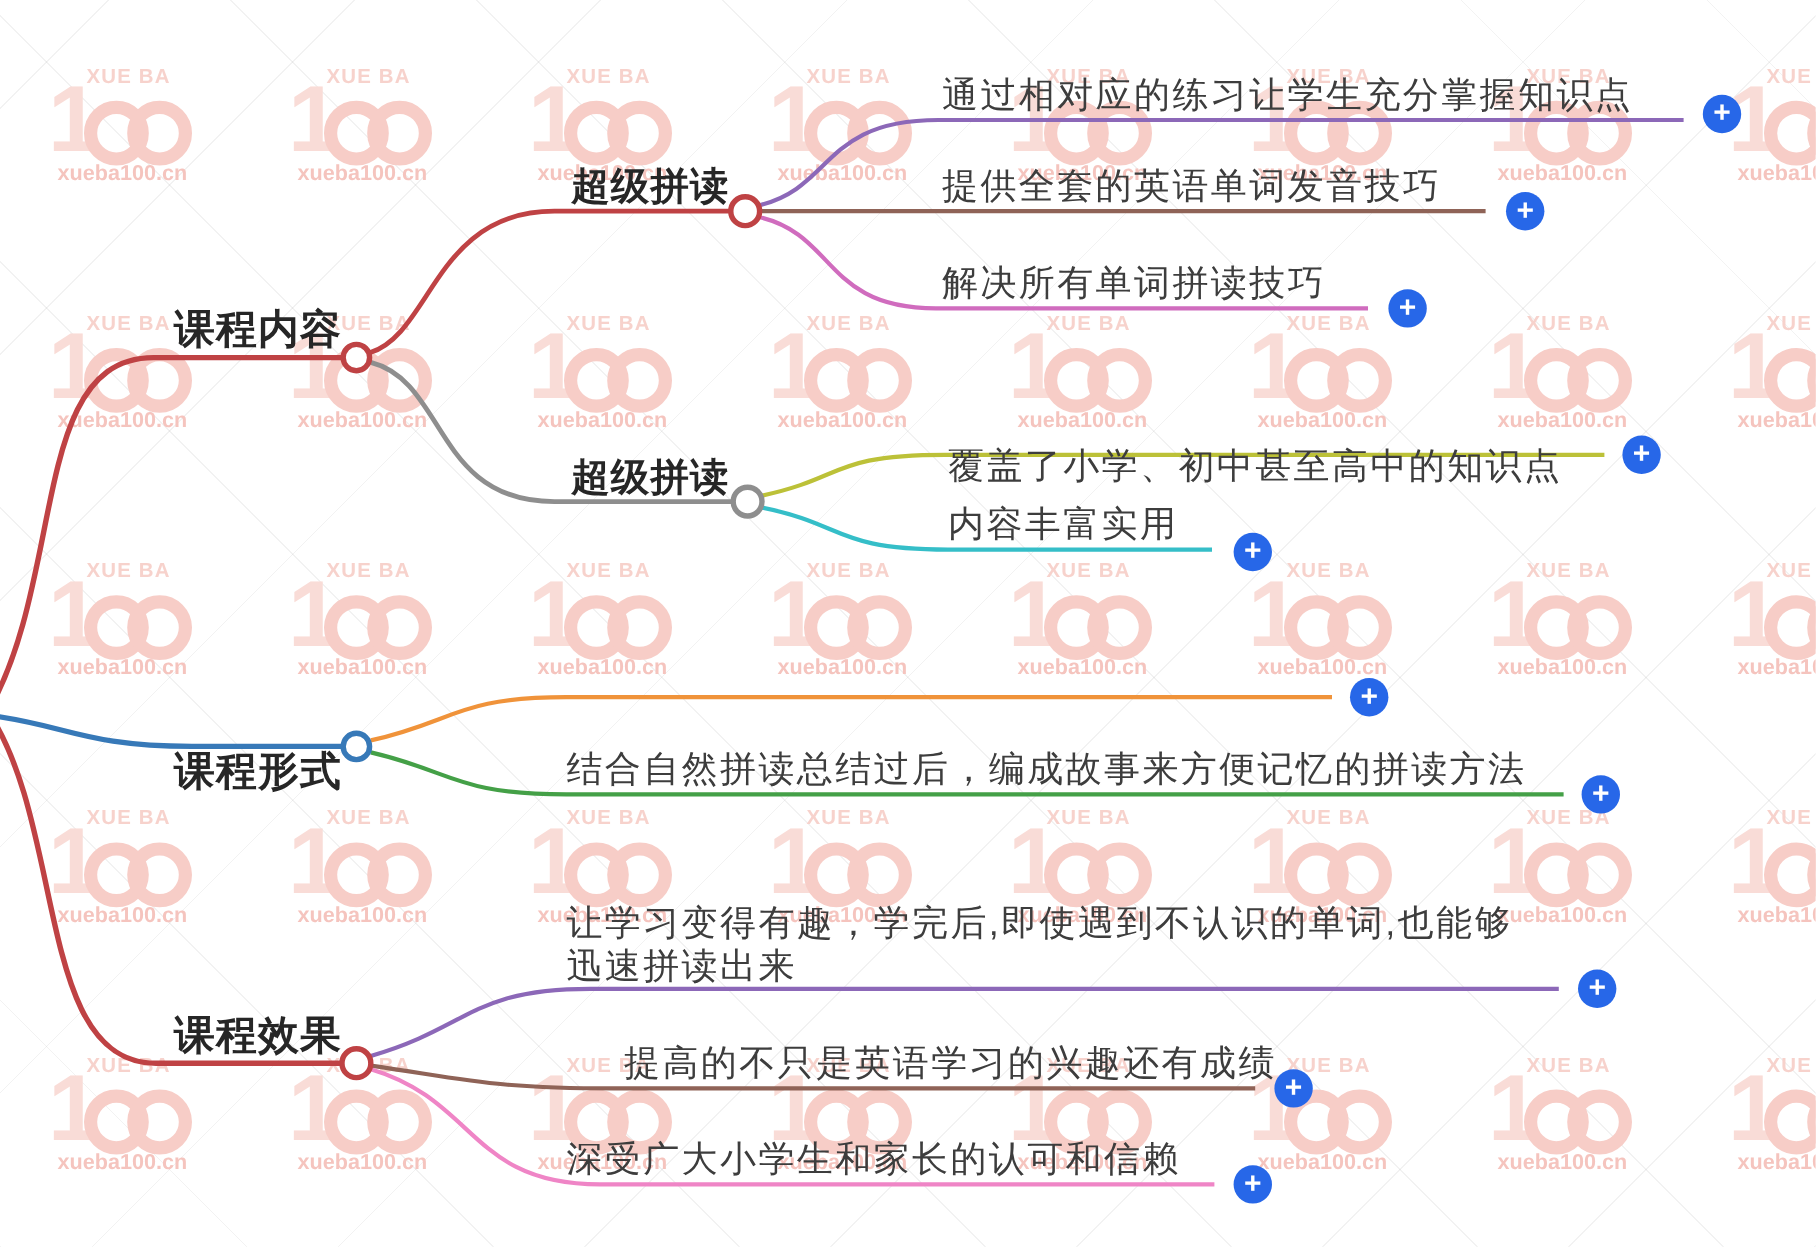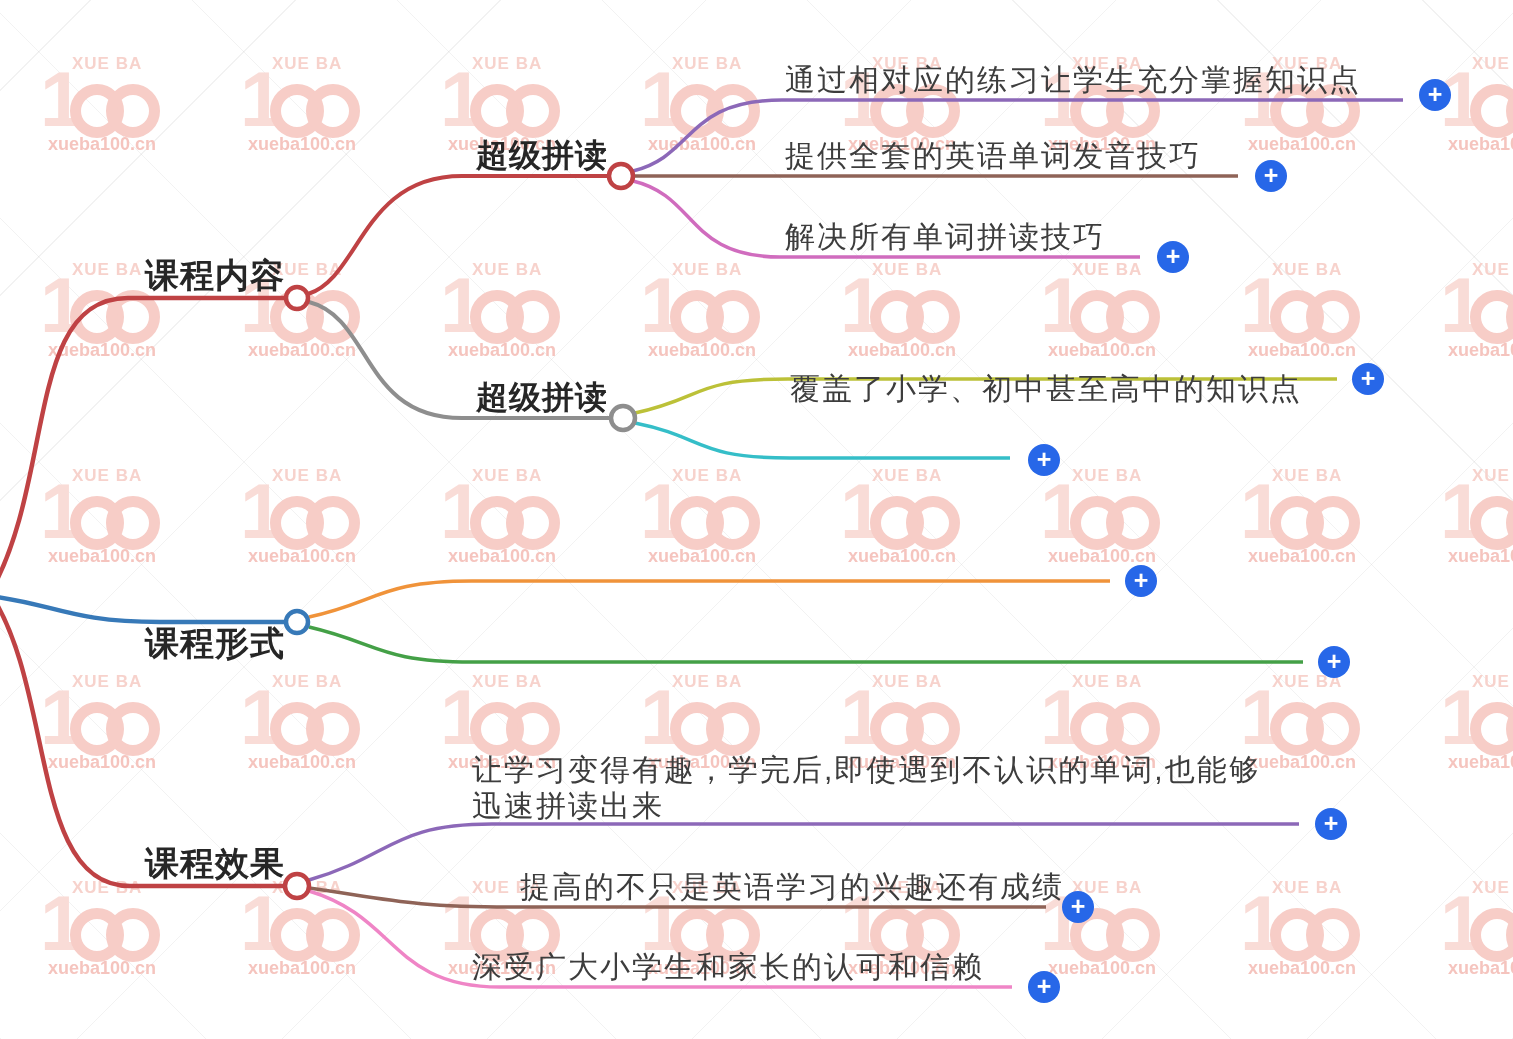--- a/index.html
+++ b/index.html
@@ -355,20 +355,22 @@
   <div class="node-title lvl1" style="left:145px;top:612px;margin-top:12px;">课程形式</div>
   <div class="node-title lvl1" style="left:145px;top:844px;">课程效果</div>
 
   <div class="node-title lvl2" style="left:476px;top:136px;">超级拼读</div>
   <div class="node-title lvl2" style="left:476px;top:378px;">超级拼读</div>
 
   <div class="leaf-text" style="left:785px;top:62px;">通过相对应的练习让学生充分掌握知识点</div>
   <div class="leaf-text" style="left:785px;top:138px;">提供全套的英语单词发音技巧</div>
   <div class="leaf-text" style="left:785px;top:219px;text-align:center;">解决所有单词拼读技巧</div>
   <div class="leaf-text" style="left:790px;top:341px;margin-top:30px;">覆盖了小学、初中甚至高中的知识点</div>
+  <div class="leaf-text" style="left:790px;top:420px;">内容丰富实用</div>
+  <div class="leaf-text" style="left:472px;top:624px;">结合自然拼读总结过后，编成故事来方便记忆的拼读方法</div>
   <div class="leaf-text leaf-wrap" style="left:472px;top:752px;width:810px;">让学习变得有趣，学完后,即使遇到不认识的单词,也能够迅速拼读出来</div>
   <div class="leaf-text" style="left:472px;top:869px;margin-left:48px;">提高的不只是英语学习的兴趣还有成绩</div>
   <div class="leaf-text" style="left:472px;top:949px;">深受广大小学生和家长的认可和信赖</div>
 
   <div class="plus-btn" style="left: 1419px; top: 79px; background: rgb(39, 103, 232);">
       <span class="plus-glyph">+</span>
     </div>
   <div class="plus-btn" style="left: 1255px; top: 160px; background: rgb(39, 103, 232);">
       <span class="plus-glyph">+</span>
     </div>

